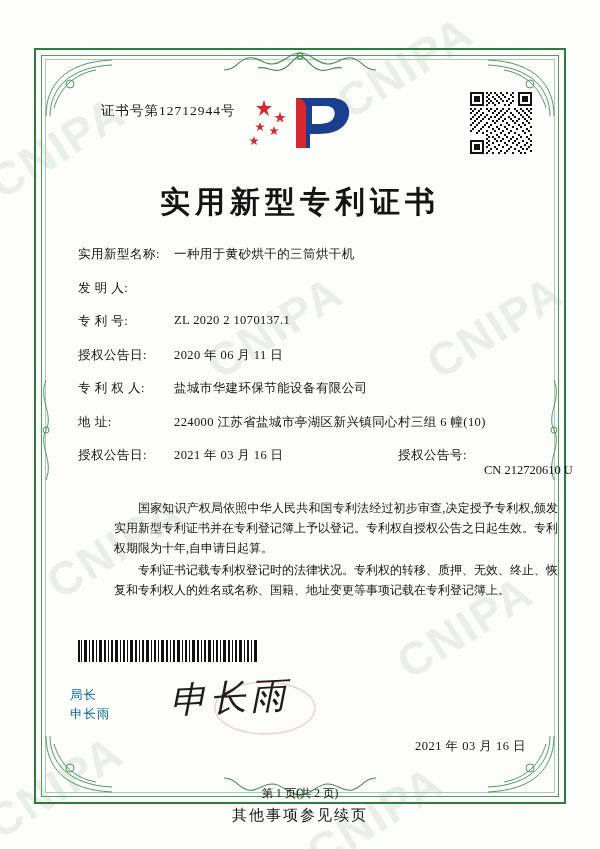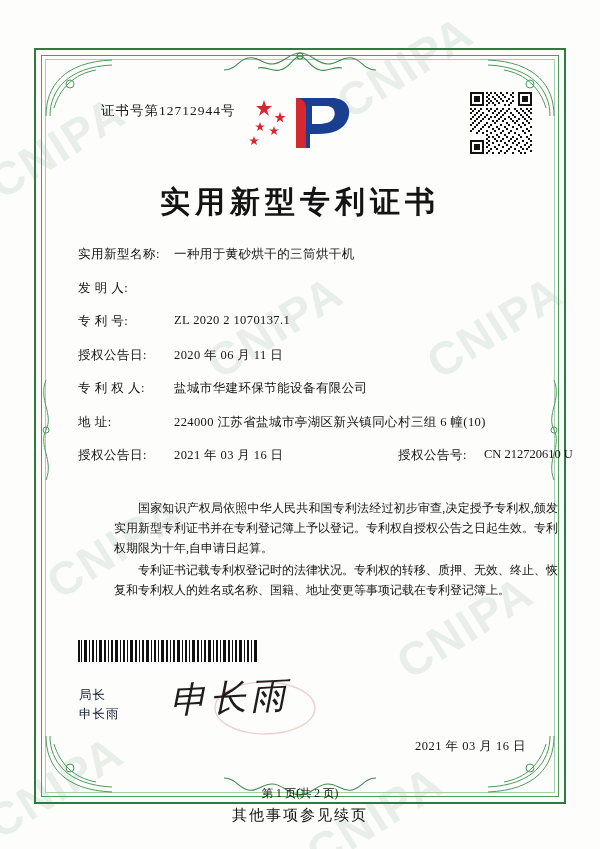--- a/index.html
+++ b/index.html
@@ -134,21 +134,21 @@
   .field-value {
     flex: 1;
     letter-spacing: 0.4px;
   }
   .field-row.dual .field-value { flex: none; width: 224px; }
   .field-label2 {
     width: 86px;
     flex: none;
     letter-spacing: 0.5px;
   }
-  .field-value2 { flex: 1; }
+  .field-value2 { flex: 1; margin-top: 16px; }
 
   .para {
     position: absolute;
     left: 18px;
     top: 420px;
     width: 444px;
     font-size: 12px;
     line-height: 20px;
     color: #141414;
     text-align: justify;
@@ -160,25 +160,25 @@
     position: absolute;
     left: 18px;
     top: 562px;
     width: 180px;
     height: 22px;
   }
   .barcode svg { display: block; }
 
   .signblock {
     position: absolute;
-    left: 19px;
+    left: 10px;
     top: 608px;
     font-size: 12.5px;
     line-height: 19px;
-    color: #0f172a;
+    color: #0369a1;
     letter-spacing: 1px;
   }
   .signature {
     position: absolute;
     left: 110px;
     top: 596px;
     font-family: "DejaVu Serif", serif;
     font-size: 36px;
     color: #1d1d1d;
     font-style: italic;

